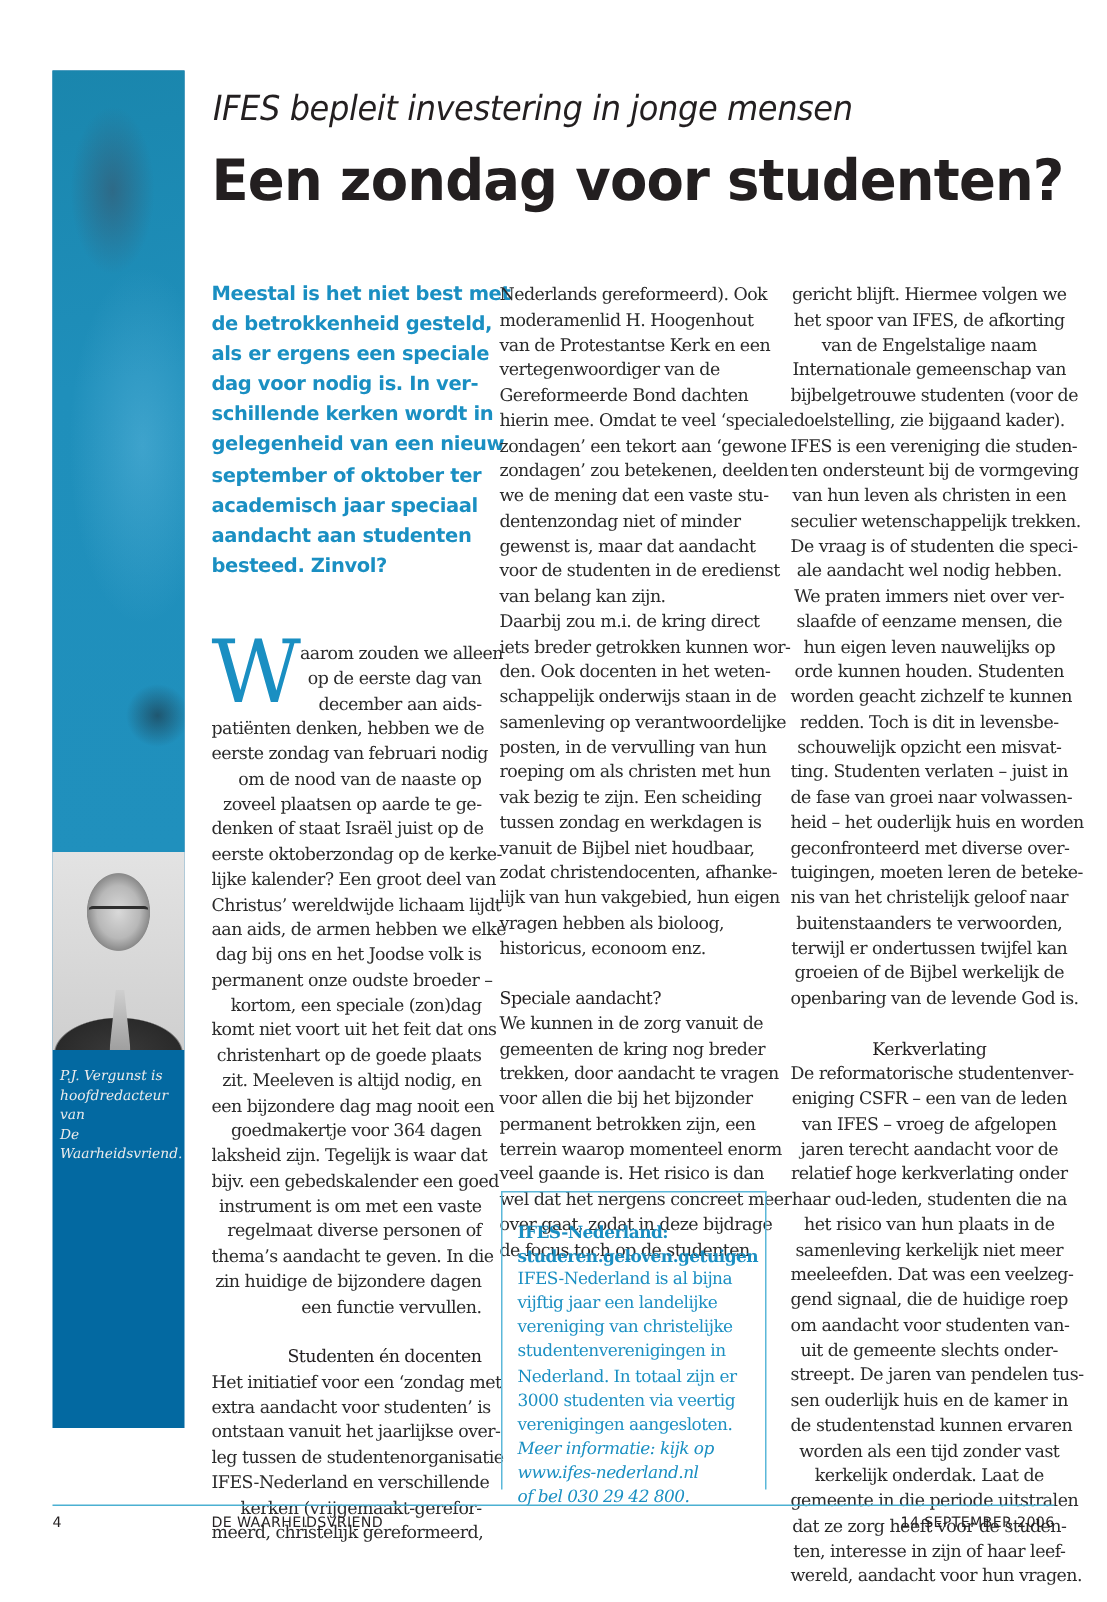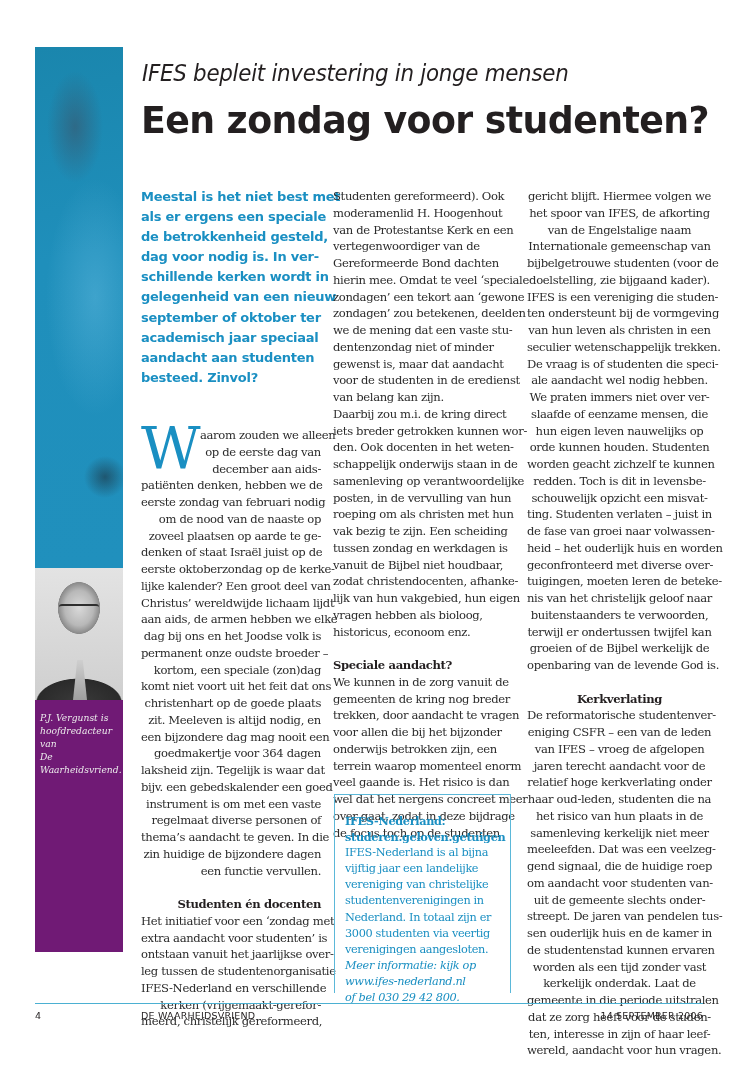--- a/index.html
+++ b/index.html
@@ -1,18 +1,18 @@
 <!DOCTYPE html>
 <html><head>
 <meta charset="utf-8">
 <style>
   html, body { margin:0; padding:0; background:#ffffff; }
   body { width:738px; height:1068px; position:relative; overflow:hidden; font-family:"DejaVu Serif", serif; color:#2a2a2a; }
 
-  .strip { position:absolute; left:35px; top:47px; width:88px; height:905px; background:#701a75; }
+  .strip { position:absolute; left:35px; top:47px; width:88px; height:905px; background:#0369a1; }
   .strip-photo { position:absolute; left:0; top:0; width:88px; height:521px;
     background:
       radial-gradient(ellipse 70px 170px at 60px 250px, rgba(120,200,235,0.35), rgba(0,0,0,0) 70%),
       radial-gradient(ellipse 40px 80px at 40px 80px, rgba(60,80,100,0.55), rgba(0,0,0,0) 70%),
       radial-gradient(ellipse 30px 30px at 70px 430px, rgba(30,40,50,0.55), rgba(0,0,0,0) 70%),
       linear-gradient(170deg, #1a86ad 0%, #1f8fbb 40%, #2090bd 100%); }
   .strip-portrait { position:absolute; left:0; top:521px; width:88px; height:132px;
     background:
       radial-gradient(ellipse 26px 32px at 44px 40px, #d9d9d9 0%, #b8b8b8 55%, #8a8a8a 80%, rgba(0,0,0,0) 82%),
       radial-gradient(ellipse 70px 40px at 44px 135px, #3a3a3a 0%, #2a2a2a 60%, rgba(0,0,0,0) 62%),
@@ -22,21 +22,21 @@
   .strip-caption { position:absolute; left:5px; top:664px; width:82px; font-family:"DejaVu Serif", serif; font-style:italic; font-size:9.2px; line-height:13px; color:#ececec; }
 
   .subtitle { position:absolute; left:142px; top:60px; font-family:"DejaVu Sans", sans-serif; font-style:italic; font-size:23px; color:#231f20; letter-spacing:-0.3px; white-space:nowrap; transform:scaleX(0.93); transform-origin:left center; }
   .title { position:absolute; left:141px; top:98px; font-family:"DejaVu Sans", sans-serif; font-weight:bold; font-size:38px; color:#231f20; letter-spacing:-0.6px; white-space:nowrap; transform:scaleX(0.955); transform-origin:left center; }
 
   .intro { position:absolute; left:141px; top:187px; width:180px; font-family:"DejaVu Sans", sans-serif; font-weight:bold; font-size:13px; line-height:20.1px; color:#1a8fc2; }
   .intro span { display:block; white-space:nowrap; letter-spacing:-0.25px; }
 
   .col { position:absolute; font-size:11.6px; line-height:16.75px; color:#2b2b2b; }
   .col span.l { display:block; white-space:nowrap; letter-spacing:-0.35px; }
-  .col .h { font-weight:bold; color:#231f20; }
+  .col .h { font-weight:normal; color:#231f20; }
   .col .gap { height:16.75px; }
   .col1 { left:141px; top:427px; width:180px;text-align:right; }
   .col2 { left:333px; top:188px; width:185px; }
   .col3 { left:527px; top:188px; width:185px;text-align:center; }
 
   .dropcap { position:absolute; left:141px; top:423px; font-family:"DejaVu Serif", serif; font-size:58px; line-height:50px; color:#1a8fc2; }
   .col1 .indent { padding-left:59px; }
 
   .infobox { position:absolute; left:334px; top:794px; width:177px; height:199px; border:1px solid #5bb8d9; border-bottom:none; box-sizing:border-box; padding:18px 0 0 10px; font-size:11.3px; line-height:16.1px; color:#1a8fc2; }
   .infobox span.l { display:block; white-space:nowrap; letter-spacing:-0.35px; }
@@ -63,22 +63,22 @@
     <div>hoofdredacteur van</div>
     <div>De Waarheidsvriend.</div>
   </div>
 </div>
 
 <div class="subtitle">IFES bepleit investering in jonge mensen</div>
 <div class="title">Een zondag voor studenten?</div>
 
 <div class="intro" id="intro">
     <span class="l">Meestal is het niet best met</span>
+    <span class="l">de betrokkenheid gesteld,</span>
     <span class="l">als er ergens een speciale</span>
-    <span class="l">de betrokkenheid gesteld,</span>
     <span class="l">dag voor nodig is. In ver-</span>
     <span class="l">schillende kerken wordt in</span>
     <span class="l">gelegenheid van een nieuw</span>
     <span class="l">september of oktober ter</span>
     <span class="l">academisch jaar speciaal</span>
     <span class="l">aandacht aan studenten</span>
     <span class="l">besteed. Zinvol?</span>
   </div>
 
 <div class="dropcap">W</div>
@@ -123,21 +123,21 @@
       <span class="l">ontstaan vanuit het jaarlijkse over-</span>
       <span class="l">leg tussen de studentenorganisatie</span>
       <span class="l">IFES-Nederland en verschillende</span>
       <span class="l">kerken (vrijgemaakt-gerefor-</span>
       <span class="l">meerd, christelijk gereformeerd,</span>
     </div>
 </div>
 
 <div class="col col2">
   <div id="c2a">
-      <span class="l">Studenten gereformeerd). Ook</span>
+      <span class="l">Nederlands gereformeerd). Ook</span>
       <span class="l">moderamenlid H. Hoogenhout</span>
       <span class="l">van de Protestantse Kerk en een</span>
       <span class="l">vertegenwoordiger van de</span>
       <span class="l">Gereformeerde Bond dachten</span>
       <span class="l">hierin mee. Omdat te veel ‘speciale</span>
       <span class="l">zondagen’ een tekort aan ‘gewone</span>
       <span class="l">zondagen’ zou betekenen, deelden</span>
       <span class="l">we de mening dat een vaste stu-</span>
       <span class="l">dentenzondag niet of minder</span>
       <span class="l">gewenst is, maar dat aandacht</span>
@@ -158,21 +158,21 @@
       <span class="l">vragen hebben als bioloog,</span>
       <span class="l">historicus, econoom enz.</span>
     </div>
   <div class="gap"></div>
   <span class="l h">Speciale aandacht?</span>
   <div id="c2b">
       <span class="l">We kunnen in de zorg vanuit de</span>
       <span class="l">gemeenten de kring nog breder</span>
       <span class="l">trekken, door aandacht te vragen</span>
       <span class="l">voor allen die bij het bijzonder</span>
-      <span class="l">onderwijs betrokken zijn, een</span>
+      <span class="l">permanent betrokken zijn, een</span>
       <span class="l">terrein waarop momenteel enorm</span>
       <span class="l">veel gaande is. Het risico is dan</span>
       <span class="l">wel dat het nergens concreet meer</span>
       <span class="l">over gaat, zodat in deze bijdrage</span>
       <span class="l">de focus toch op de studenten</span>
     </div>
 </div>
 
 <div class="infobox">
   <span class="l b">IFES-Nederland:</span>

